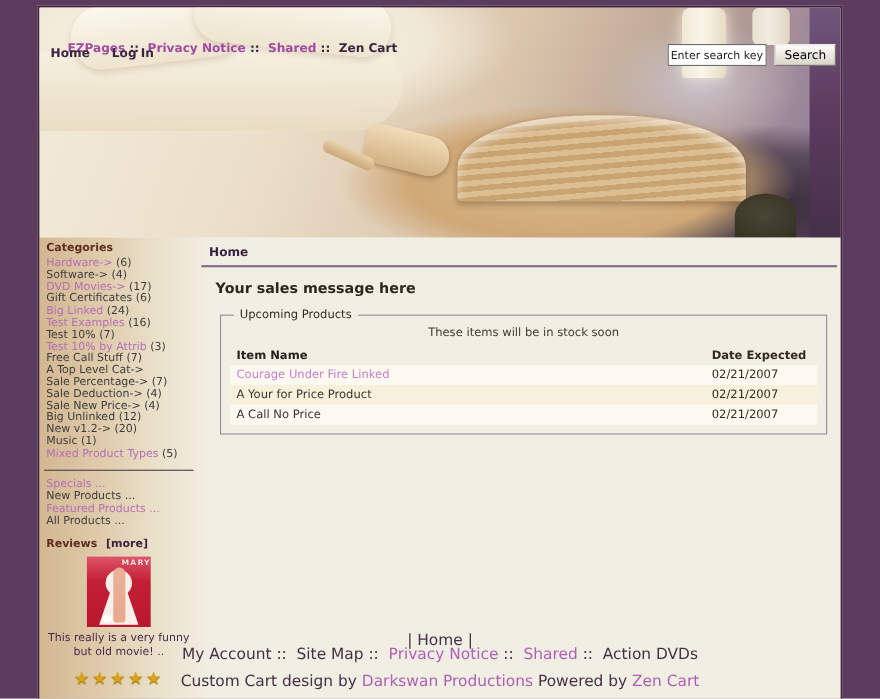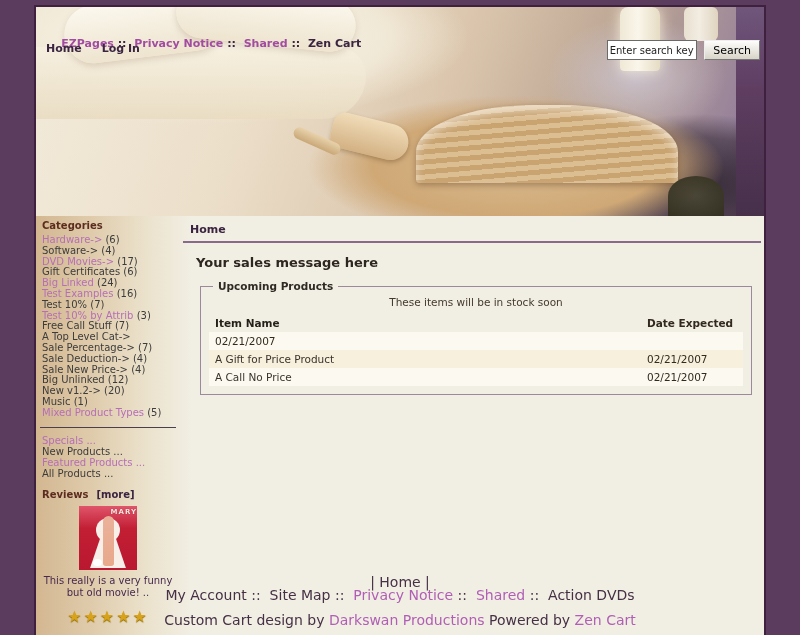--- a/index.html
+++ b/index.html
@@ -95,21 +95,21 @@
   .p-dog{position:absolute;left:14px;bottom:4px;width:9px;height:7px;border-radius:50%;background:#fff;}
   .review-text{color:#472a4d;text-align:center;padding:5px 6px 0 6px;font-size:10px;line-height:12px;cursor:pointer;}
   .stars{text-align:center;font-size:16px;color:#d8a21a;letter-spacing:2px;
     text-shadow:0 1px 1px #8a6a00;padding-top:8px;}
 
   .main{flex:1;min-width:0;}
   .breadcrumb{padding:7px 0 5px 10px;font-weight:bold;color:#3a2340;font-size:11px;cursor:pointer;}
   .crumb-rule{height:2px;background:#8a6a8c;margin:0 3px;}
   .sales{margin:12px 0 10px 16px;font-size:13px;font-weight:bold;color:#2e2620;}
   .upcoming{margin:2px 12px 0 20px;border:1px solid #9b8a9b;padding:2px 8px 8px 8px;}
-  .upcoming legend{font-weight:bold;font-size:10.5px;color:#2f2a24;padding:0 5px;margin-left:4px;}
+  .upcoming legend{font-weight:normal;font-size:10.5px;color:#2f2a24;padding:0 5px;margin-left:4px;}
   .note{text-align:center;font-size:10.5px;color:#44392c;padding:2px 0 6px 0;}
   .thead,.trow{display:flex;justify-content:space-between;padding:3px 6px;font-size:10.5px;}
   .th{font-weight:bold;color:#241f18;}
   .tname{flex:1;}
   .tdate{flex:0 0 90px;color:#33291f;}
   .tbody .trow:nth-of-type(odd){background:#fcfaf0;}
   .tbody .trow:nth-of-type(even){background:#f7f0dd;}
   .tbody .plink{color:#c77fc9;cursor:pointer;}
   .tbody .pdark{color:#3a332c;}
 
@@ -236,25 +236,26 @@
       <fieldset class="upcoming">
         <legend>Upcoming Products</legend>
         <div class="note">These items will be in stock soon</div>
         <div class="thead">
           <span class="tname th">Item Name</span>
           <span class="tdate th">Date Expected</span>
         </div>
         <div class="tbody">
 
             <div class="trow">
+              <span class="tname plink">Courage Under Fire Linked</span>
               <span class="tdate">02/21/2007</span>
             </div>
 
             <div class="trow">
-              <span class="tname pdark">A Gift for Price Product</span>
+              <span class="tname pdark">A Your for Price Product</span>
               <span class="tdate">02/21/2007</span>
             </div>
 
             <div class="trow">
               <span class="tname pdark">A Call No Price</span>
               <span class="tdate">02/21/2007</span>
             </div>
           </div>
       </fieldset>
     </div>

